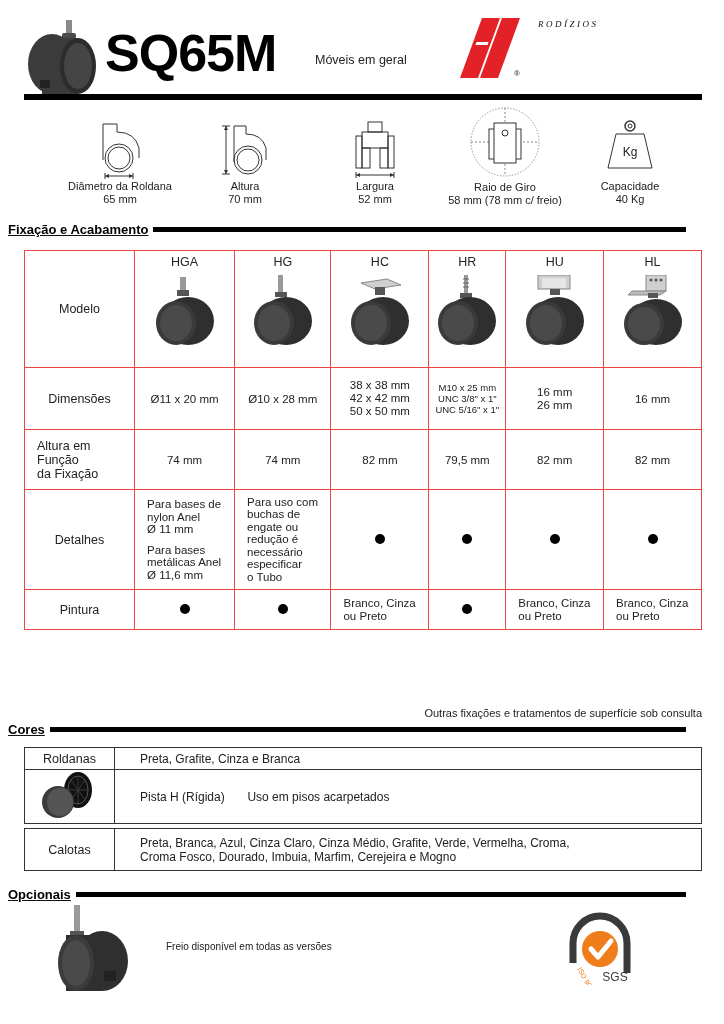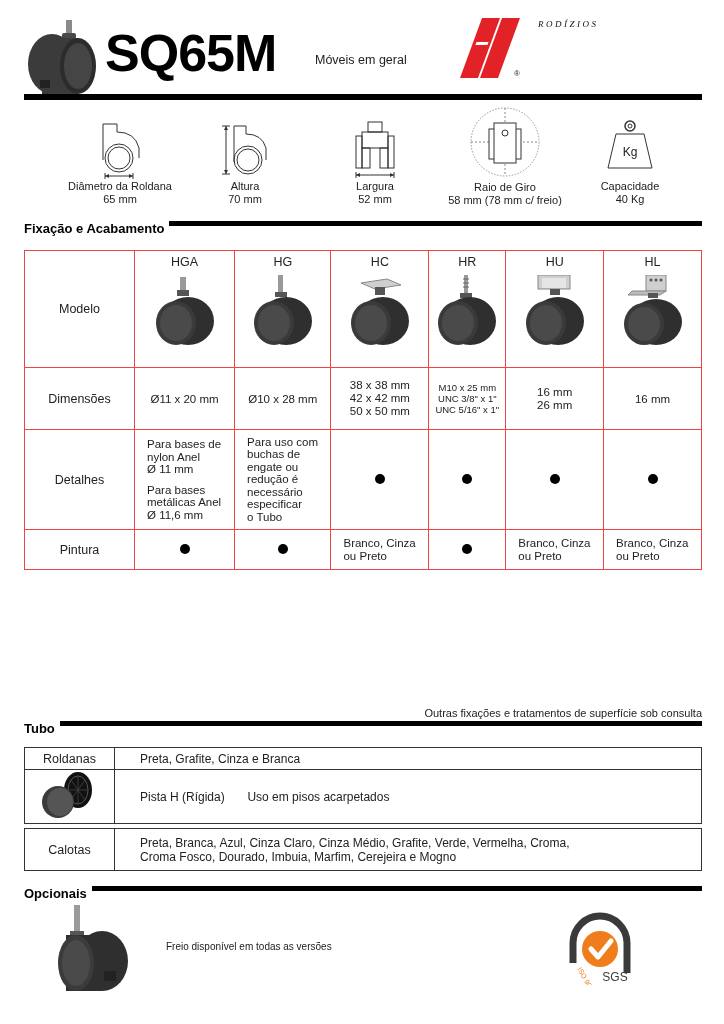--- a/index.html
+++ b/index.html
@@ -17,21 +17,21 @@
   .brand-name { position: absolute; left: 74px; top: 6px; font-family: "Liberation Serif", serif; font-style: italic; font-size: 42px; color: #111; letter-spacing: -0.5px; }
   .brand-reg { position: absolute; left: 54px; top: 53px; font-size: 8px; color: #222; }
   #header-rule { left: 24px; top: 94px; width: 678px; height: 6px; background: #000; }
 
   
   .spec { position: absolute; top: 118px; text-align: center; font-size: 11px; line-height: 13px; color: #222; }
   .spec svg { display: block; margin: 0 auto; }
   .spec .lbl { }
 
   
-  .section { position: absolute; left: 24px; width: 678px; height: 16px; display: flex; align-items: flex-start; }
+  .section { position: absolute; left: 8px; width: 678px; height: 16px; display: flex; align-items: center; text-decoration: underline; }
   .section .stitle { font-weight: bold; font-size: 13px; color: #000; white-space: nowrap; }
   .section .srule { flex: 1; height: 5px; background: #000; margin-left: 5px; }
 
   
   #fix-table { position: absolute; left: 24px; top: 250px; width: 678px; border-collapse: collapse; font-size: 11.5px; }
   #fix-table td { border: 1px solid #ef4444; text-align: center; vertical-align: middle; color: #222; }
   #fix-table td.rowhead { width: 110px; font-size: 12.5px; }
   #fix-table td.lefthead { text-align: left; padding-left: 12px; line-height: 14px; }
   #fix-table .colhdr { font-size: 12.5px; display: block; margin-top: 4px; }
   #fix-table .txt-left { text-align: left; padding-left: 12px; line-height: 12.5px; }
@@ -254,20 +254,33 @@
     </td>
     <td style="line-height:13px;">
       <div>16 mm</div>
       <div>26 mm</div>
     </td>
     <td>
           <div>16 mm</div>
         </td>
   </tr>
 
+  <tr style="height:60px;">
+    <td class="rowhead lefthead">
+      <div>Altura em</div>
+      <div>Função</div>
+      <div>da Fixação</div>
+    </td>
+    <td>74 mm</td>
+    <td>74 mm</td>
+    <td>82 mm</td>
+    <td>79,5 mm</td>
+    <td>82 mm</td>
+    <td>82 mm</td>
+  </tr>
 
   <tr style="height:100px;">
     <td class="rowhead">Detalhes</td>
     <td class="txt-left">
       <div>Para bases de</div>
       <div>nylon Anel</div>
       <div>Ø 11 mm</div>
       <div style="height:8px;"></div>
       <div>Para bases</div>
       <div>metálicas Anel</div>
@@ -306,21 +319,21 @@
       <div>ou Preto</div>
     </td>
   </tr>
 
 </tbody>
   </table>
 
 <div id="consult-note" class="abs">Outras fixações e tratamentos de superfície sob consulta</div>
 
 <div class="section" style="top:721px;">
-  <span class="stitle">Tubo</span>
+  <span class="stitle">Cores</span>
   <span class="srule"></span>
 </div>
 
 <table class="cores-table" style="top:747px;">
   <tbody>
       <tr style="height:22px;">
     <td class="ch">Roldanas</td>
     <td class="cv">Preta, Grafite, Cinza e Branca</td>
   </tr>
   <tr style="height:54px;">

